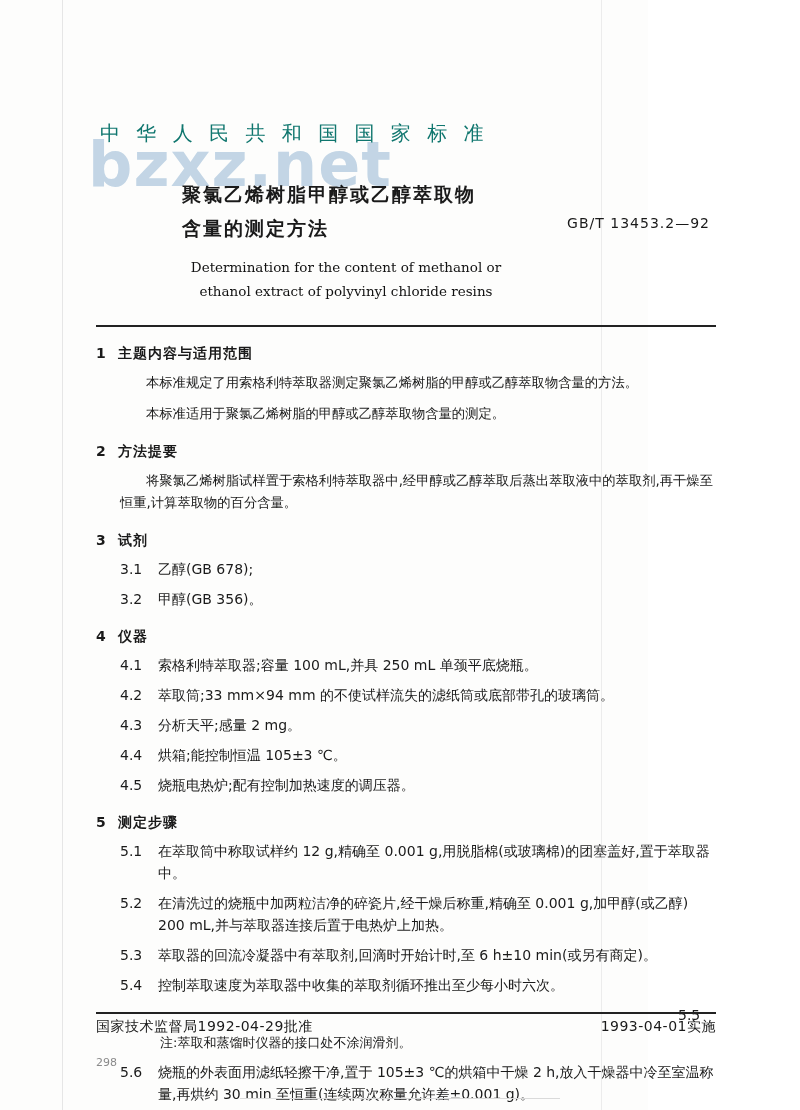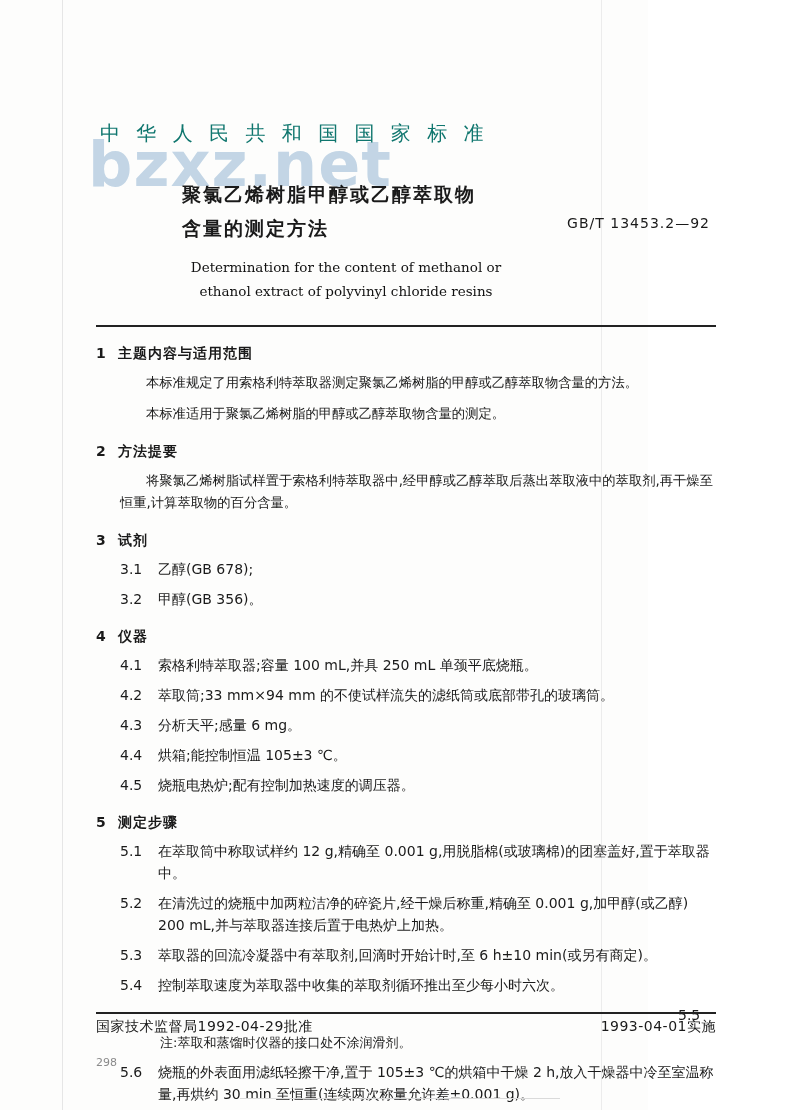--- a/index.html
+++ b/index.html
@@ -230,21 +230,21 @@
     <div class="item-block">
       <span class="lbl">4.1</span>
       <span class="txt">索格利特萃取器;容量 100 mL,并具 250 mL 单颈平底烧瓶。</span>
     </div>
     <div class="item-block">
       <span class="lbl">4.2</span>
       <span class="txt">萃取筒;33 mm×94 mm 的不使试样流失的滤纸筒或底部带孔的玻璃筒。</span>
     </div>
     <div class="item-block">
       <span class="lbl">4.3</span>
-      <span class="txt">分析天平;感量 6 mg。</span>
+      <span class="txt">分析天平;感量 2 mg。</span>
     </div>
     <div class="item-block">
       <span class="lbl">4.4</span>
       <span class="txt">烘箱;能控制恒温 105±3 ℃。</span>
     </div>
     <div class="item-block">
       <span class="lbl">4.5</span>
       <span class="txt">烧瓶电热炉;配有控制加热速度的调压器。</span>
     </div>
 

